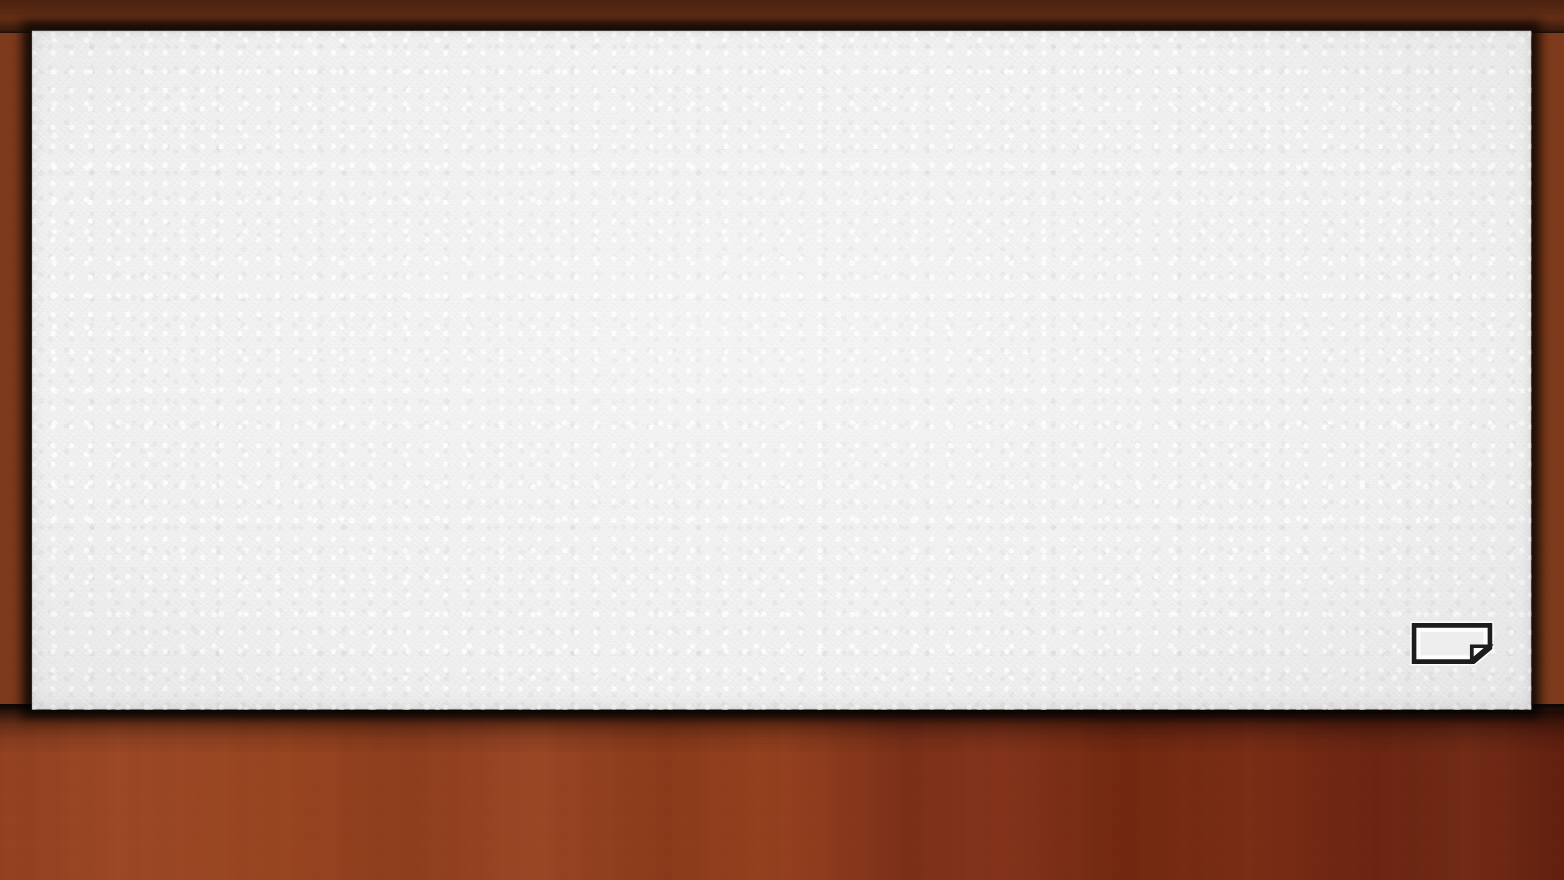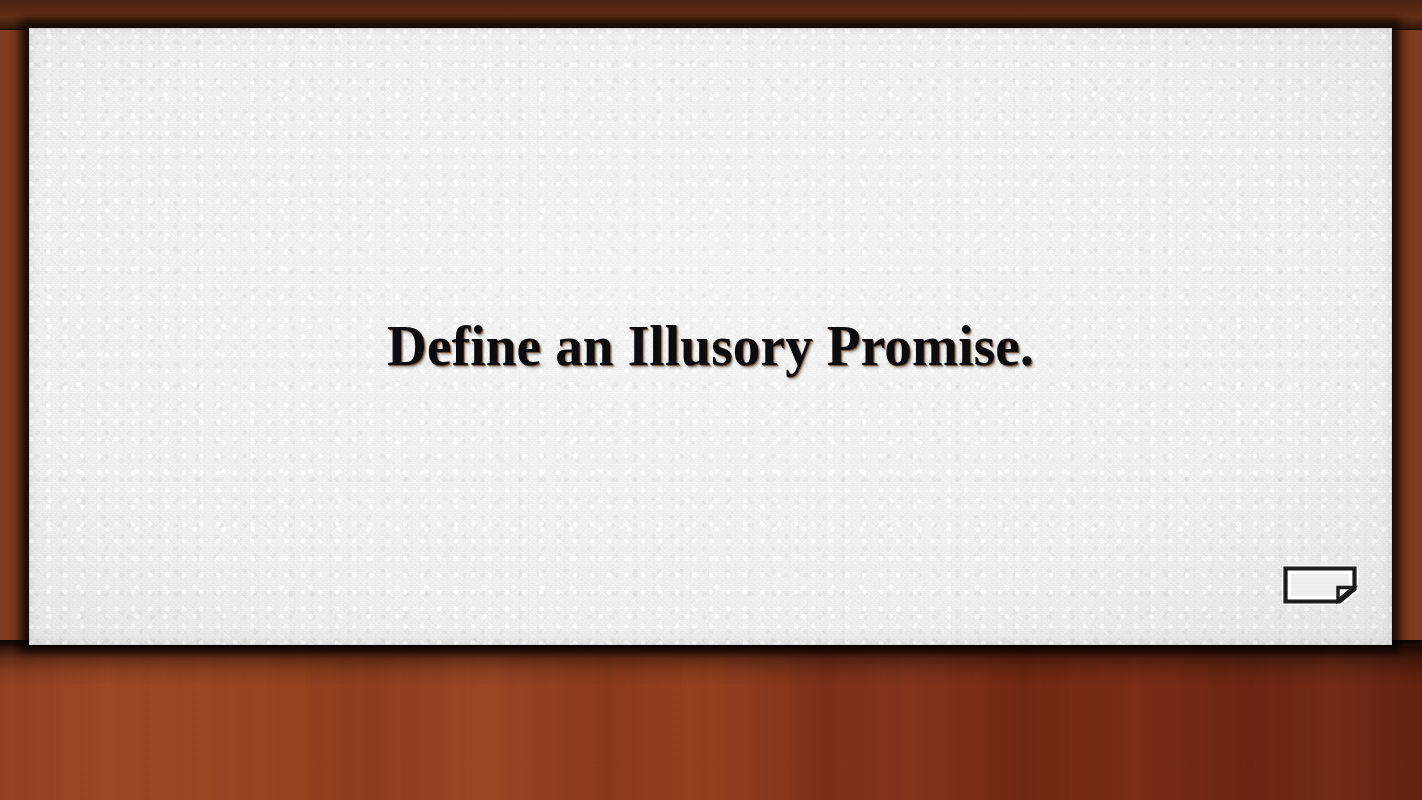--- a/index.html
+++ b/index.html
@@ -234,23 +234,20 @@
   <div class="wood-grain"></div>
   <div class="wall-top-shadow"></div>
 
   <div class="board-shadow"></div>
   <div class="desk-shadow"></div>
 
   <div class="board">
     <div class="board-noise"></div>
     <div class="board-vignette"></div>
 
-    <div class="headline-wrap">
-      <span class="headline">Define an Illusory Promise.</span>
-    </div>
 
     <div class="note-icon">
       <svg viewBox="0 0 76 40" xmlns="http://www.w3.org/2000/svg" aria-hidden="true">
 
         <path d="M2 2 H74 V24 L58 38 H2 Z" fill="#ffffff" stroke="#ffffff" stroke-width="5" stroke-linejoin="round" opacity="0.95"></path>
 
         <path d="M3.5 3.5 H72.5 V24 L57.5 36.5 H3.5 Z" fill="none" stroke="#1c1c1c" stroke-width="4.2" stroke-linejoin="miter"></path>
 
         <path d="M8.5 8.5 H67.5 V23 L55.5 31.5 H8.5 Z" fill="#efefef" stroke="#ffffff" stroke-width="1.6" stroke-linejoin="miter"></path>
 

